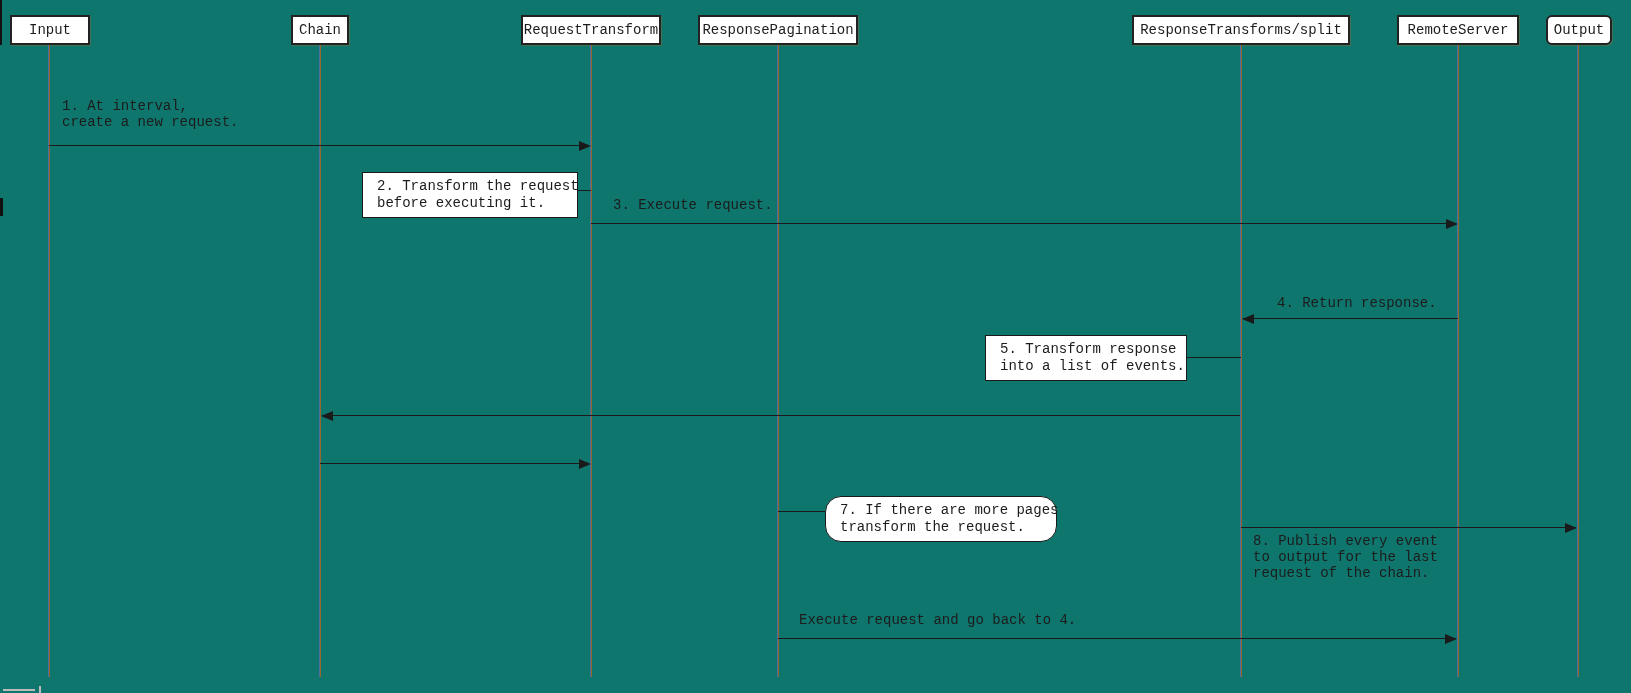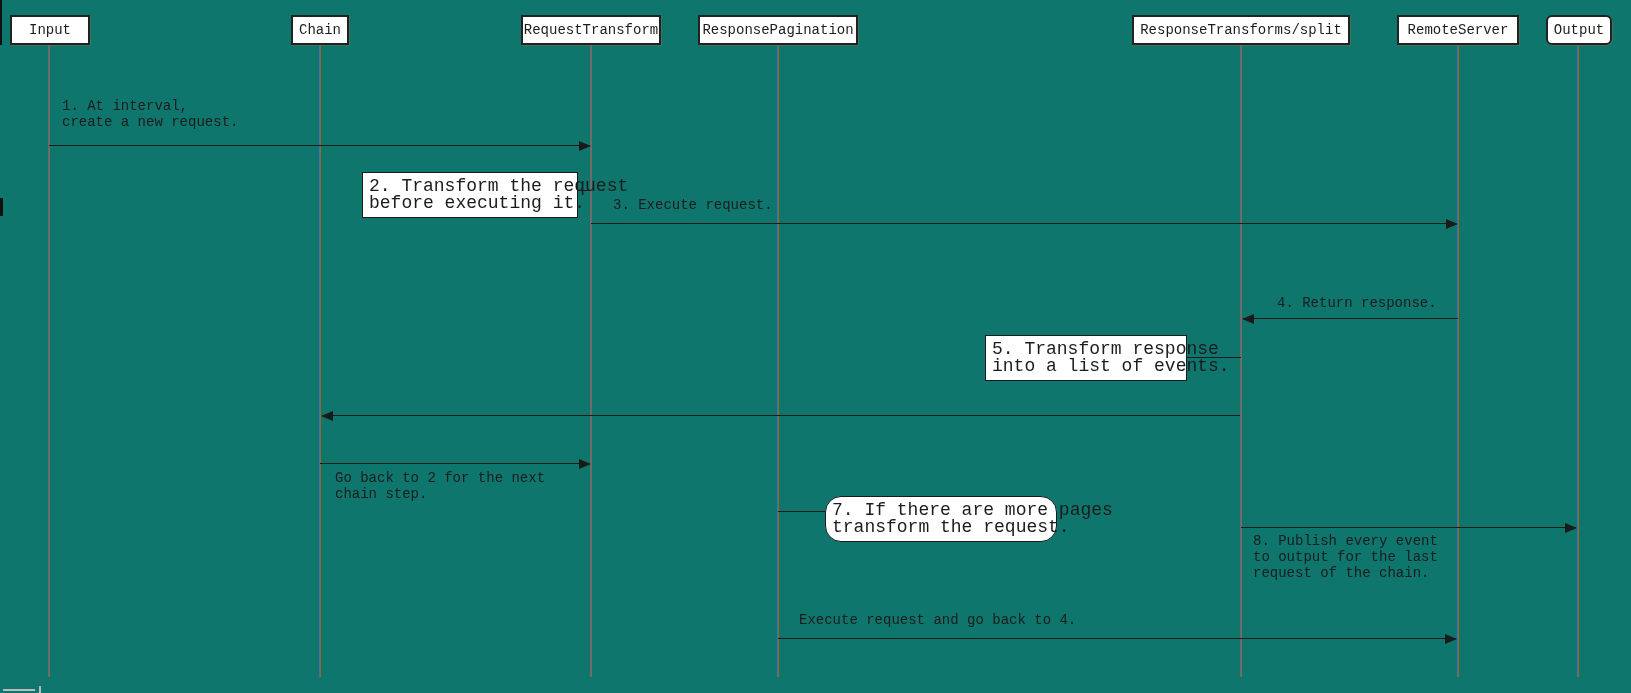--- a/index.html
+++ b/index.html
@@ -20,21 +20,21 @@
   }
   .msg-line{position:absolute;height:0;border-top:1px solid #1a1a1a;}
   .conn-line{position:absolute;height:0;border-top:1px solid #1a1a1a;}
   .head{position:absolute;width:0;height:0;border-top:5px solid transparent;border-bottom:5px solid transparent;}
   .head-right{border-left:12px solid #1a1a1a;}
   .head-left{border-right:12px solid #1a1a1a;}
   .msg-label{position:absolute;font-size:14px;line-height:16px;white-space:nowrap;}
   .msg-label span{display:block;}
   .note-box{
     position:absolute;box-sizing:border-box;border:1px solid #1a1a1a;background:#ffffff;
-    padding:5px 6px;font-size:18px;line-height:17px;white-space:nowrap;
+    padding:5px 14px;font-size:14px;line-height:17px;white-space:nowrap;
     display:flex;flex-direction:column;justify-content:center;
   }
   .note-box span{display:block;}
   .edge-artifact{position:absolute;background:#111111;}
   .faint-artifact{position:absolute;background:#bbbbbb;}
 </style>
 </head>
 <body>
 
 <div id="stage">
@@ -103,24 +103,20 @@
     <span>5. Transform response</span>
     <span>into a list of events.</span>
   </div>
   <div class="conn-line" style="left:1187px;top:357px;width:54px;"></div>
 
   <div class="msg-line" style="left:322px;top:415px;width:918px;"></div>
   <div class="head head-left" style="left:321px;top:411px;"></div>
 
   <div class="msg-line" style="left:320px;top:463px;width:269px;"></div>
   <div class="head head-right" style="left:579px;top:459px;"></div>
-  <div class="msg-label" style="left:335px;top:470px;">
-    <span>Go back to 2 for the next</span>
-    <span>chain step.</span>
-  </div>
 
   <div class="conn-line" style="left:778px;top:511px;width:47px;"></div>
   <div class="note-box" style="left:825px;top:496px;width:232px;height:46px;border-radius:16px;">
     <span>7. If there are more pages</span>
     <span>transform the request.</span>
   </div>
 
   <div class="msg-line" style="left:1241px;top:527px;width:335px;"></div>
   <div class="head head-right" style="left:1565px;top:523px;"></div>
   <div class="msg-label" style="left:1253px;top:533px;">

